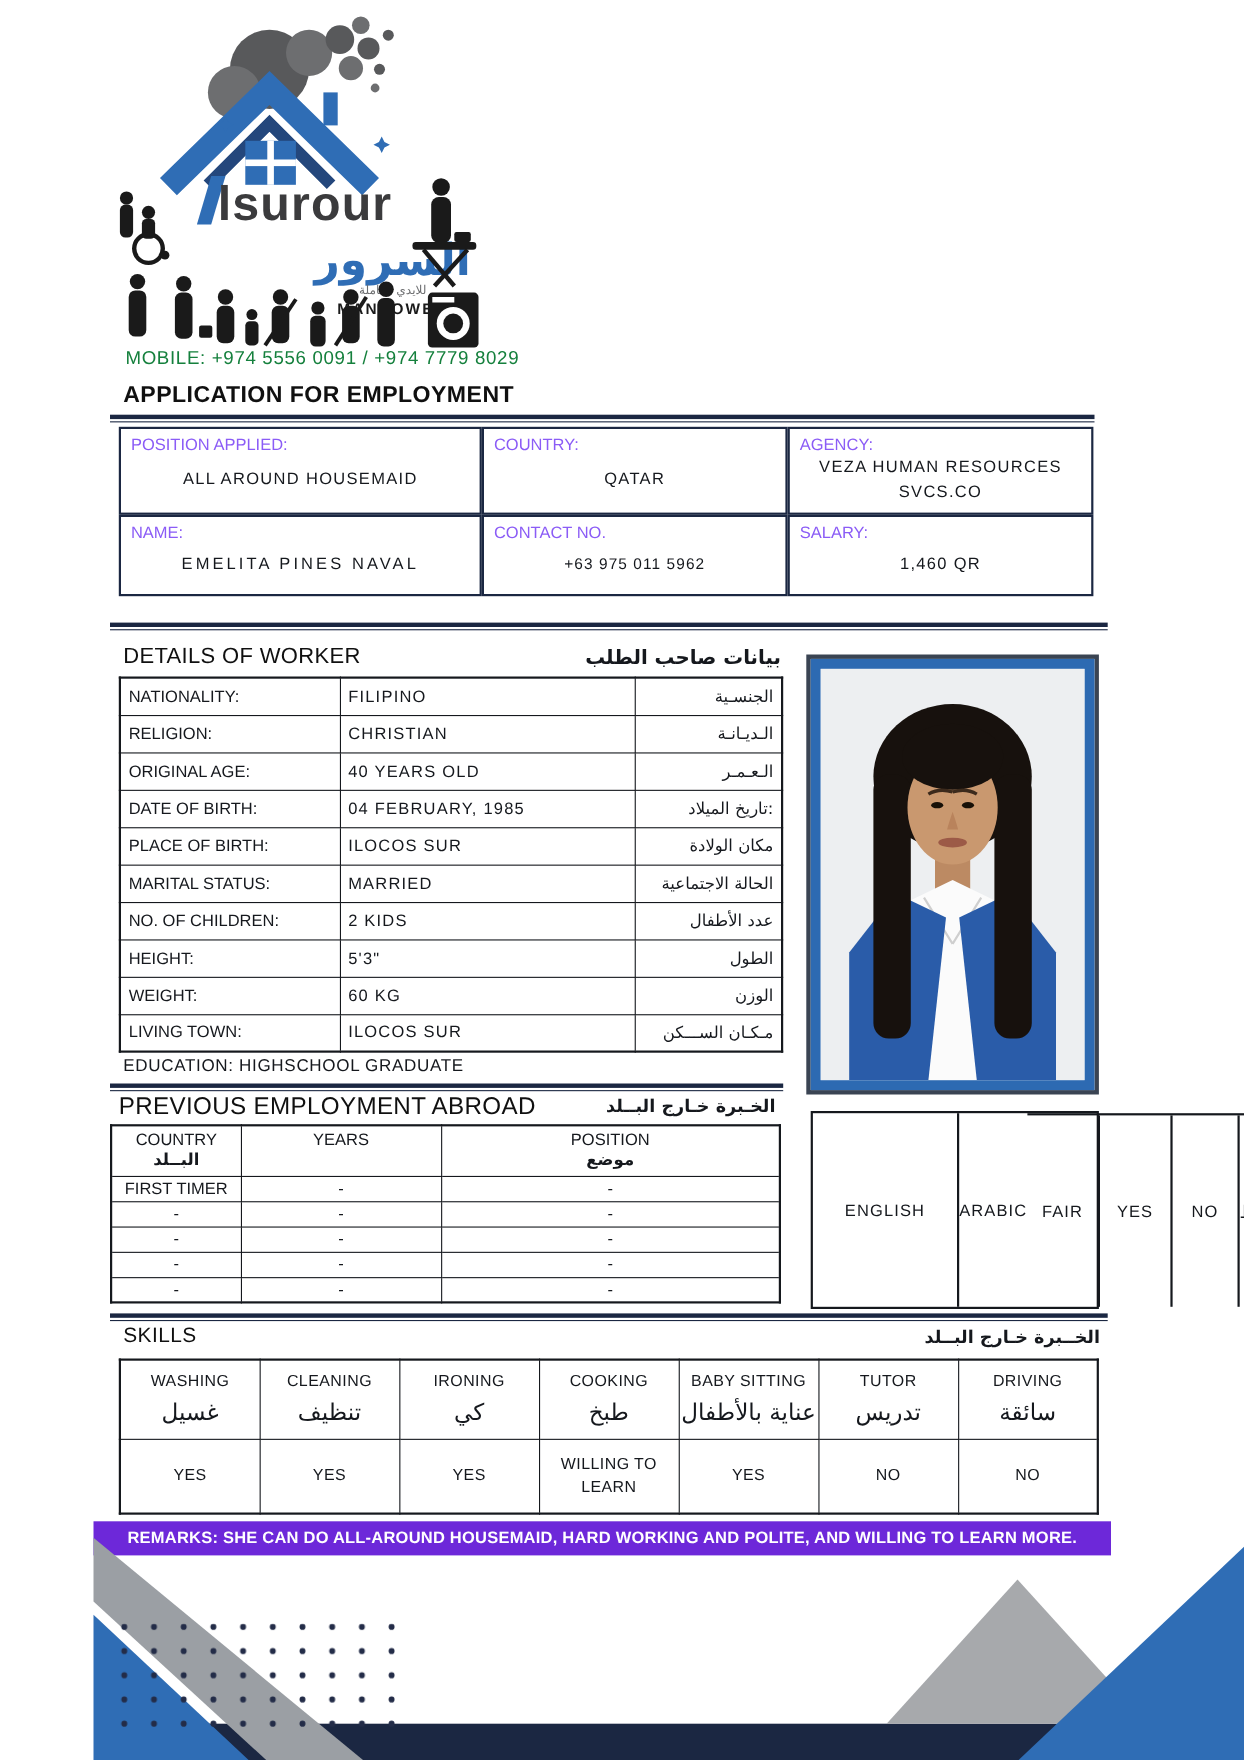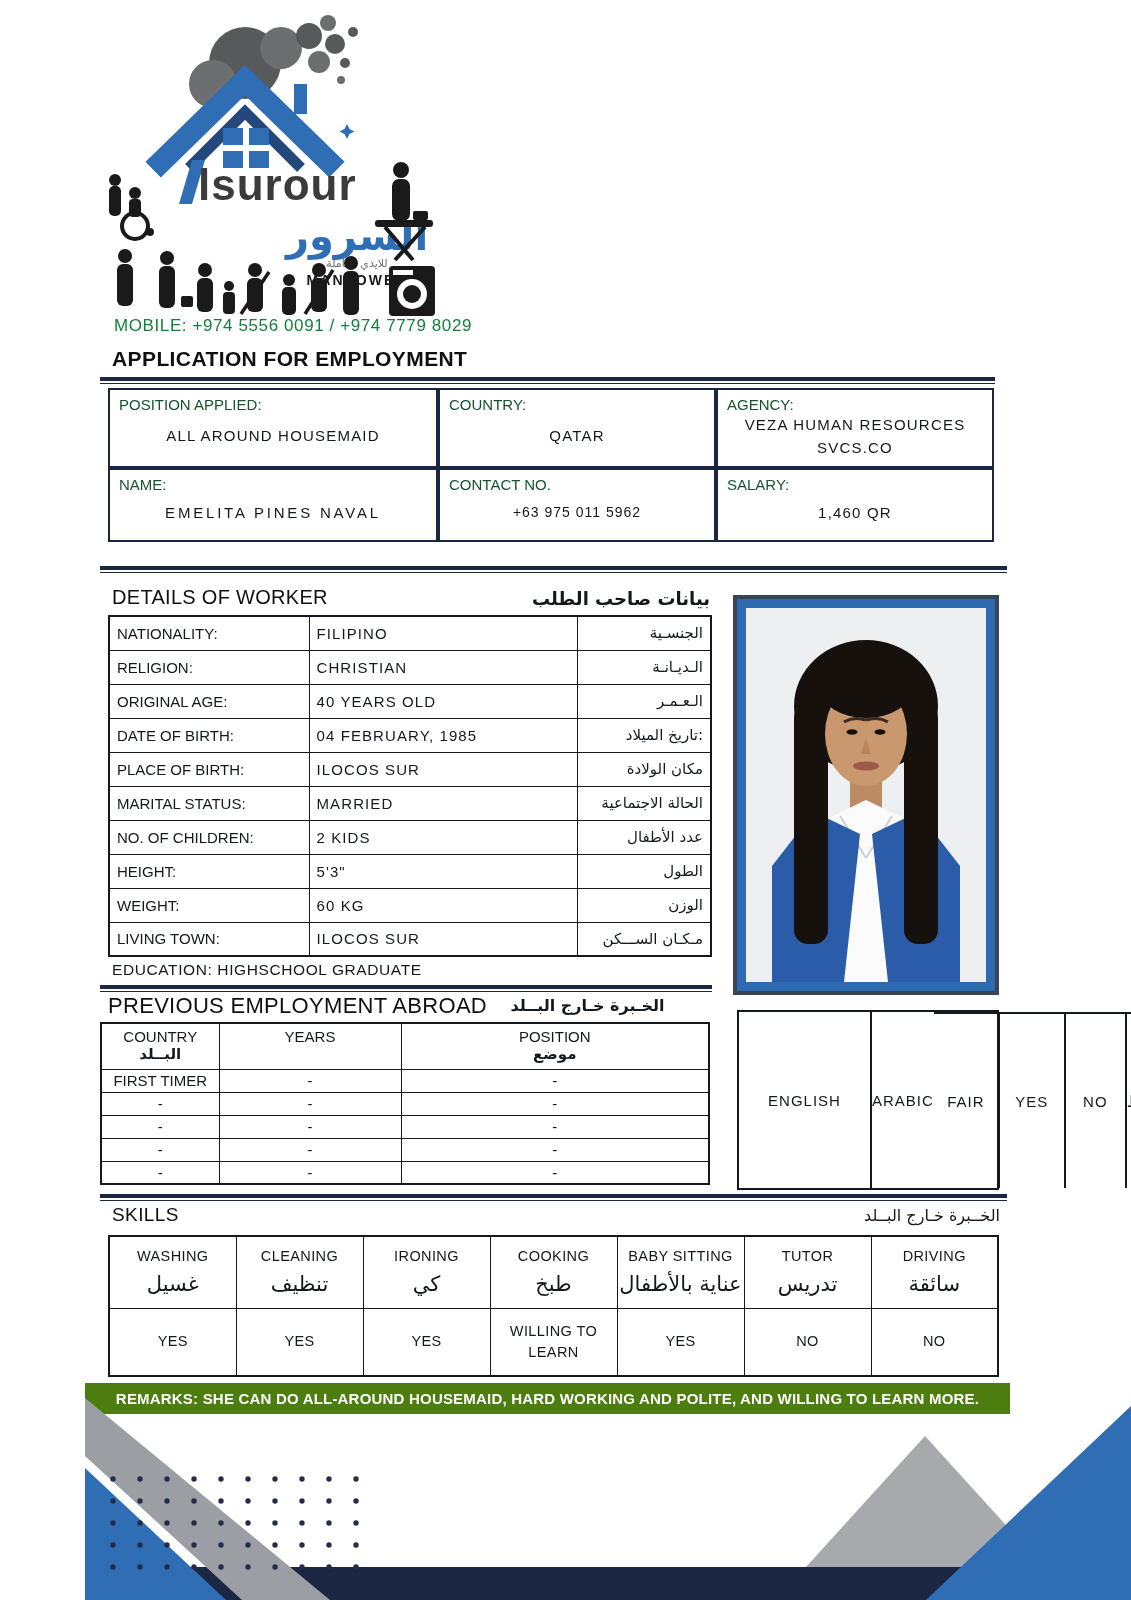--- a/index.html
+++ b/index.html
@@ -15,35 +15,35 @@
 
   .mobile-line{left:114px;top:316px;font-size:17px;letter-spacing:.6px;color:#15803d}
   .app-title{left:112px;top:347px;font-size:21px;font-weight:bold;letter-spacing:.4px;color:#101010}
 
   
   table{border-collapse:separate;border-spacing:0;table-layout:fixed}
   .info-table{left:108px;top:388px;width:886px}
   .info-table td{border:2px solid #1b2742;vertical-align:top;padding:6px 9px}
   .info-table .r1 td{height:80px}
   .info-table .r2 td{height:74px}
-  .cell-label{font-size:15px;color:#14532d}
+  .cell-label{font-size:15px;color:#8b5cf6}
   .cell-value{display:flex;align-items:center;justify-content:center;height:calc(100% - 18px);
               font-size:15px;letter-spacing:1.2px;text-align:center}
   .cell-value span{max-width:232px;line-height:1.55}
   .v-name{letter-spacing:2.8px}
   .v-contact{font-size:14px;letter-spacing:1px}
 
   
   .sec-title{font-weight:normal;color:#101010}
   .details-title{left:112px;top:586px;font-size:20px;letter-spacing:.3px}
   .details-title-ar{left:430px;top:588px;width:280px;text-align:right;font-size:18px;font-weight:bold}
   .prev-title{left:108px;top:993px;font-size:22px;letter-spacing:.3px}
-  .prev-title-ar{left:470px;top:996px;width:235px;text-align:center;font-size:16px;font-weight:bold}
+  .prev-title-ar{left:470px;top:996px;width:235px;text-align:right;font-size:16px;font-weight:bold}
   .skills-title{left:112px;top:1204px;font-size:19px;letter-spacing:.4px}
-  .skills-title-ar{left:700px;top:1206px;width:300px;text-align:right;font-size:16px;font-weight:normal}
+  .skills-title-ar{left:700px;top:1206px;width:300px;text-align:right;font-size:16px;font-weight:bold}
 
   
   .details-table{left:108px;top:615px;width:602px;border-collapse:collapse;border:2.5px solid #15181d}
   .details-table td{border:1.5px solid #15181d;height:34px;font-size:15px;padding:0 7px;white-space:nowrap;overflow:hidden}
   .dt-label{width:200px}
   .dt-value{width:268px;letter-spacing:1.1px}
   .dt-ar{width:134px;text-align:right;font-size:16px}
   .education-line{left:112px;top:961px;font-size:15.5px;letter-spacing:.6px}
 
   
@@ -73,21 +73,21 @@
 
   
   .skills-table{left:108px;top:1235px;width:890px;border-collapse:collapse;border:2.5px solid #15181d}
   .skills-table td{border:1.5px solid #15181d;text-align:center;vertical-align:middle;width:127px}
   .sk-head{height:72px}
   .sk-en{font-size:14.5px;letter-spacing:.4px;margin-bottom:8px}
   .sk-ar{font-size:21px}
   .sk-val{height:68px;font-size:14.5px;letter-spacing:.4px;padding:4px 10px;line-height:1.45}
 
   
-  .remarks-bar{left:85px;top:1383px;width:925px;height:31px;background:#4d7c0f;color:#fff;
+  .remarks-bar{left:85px;top:1383px;width:925px;height:31px;background:#6d28d9;color:#fff;
                display:flex;align-items:center;justify-content:center;font-size:15px;font-weight:bold;letter-spacing:.2px}
 
   .logo-svg{position:absolute;left:95px;top:8px;width:345px;height:312px}
   .decor-svg{position:absolute;left:0;top:1390px;width:1131px;height:210px}
 </style>
 </head>
 <body>
 
 <div class="page">
 

